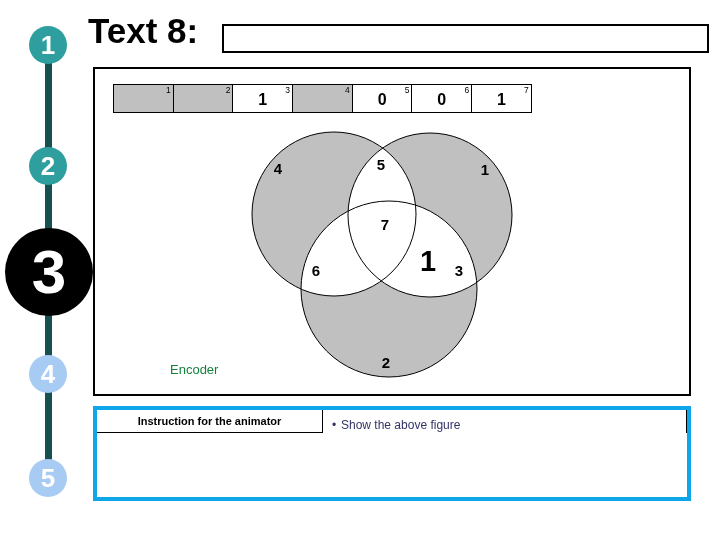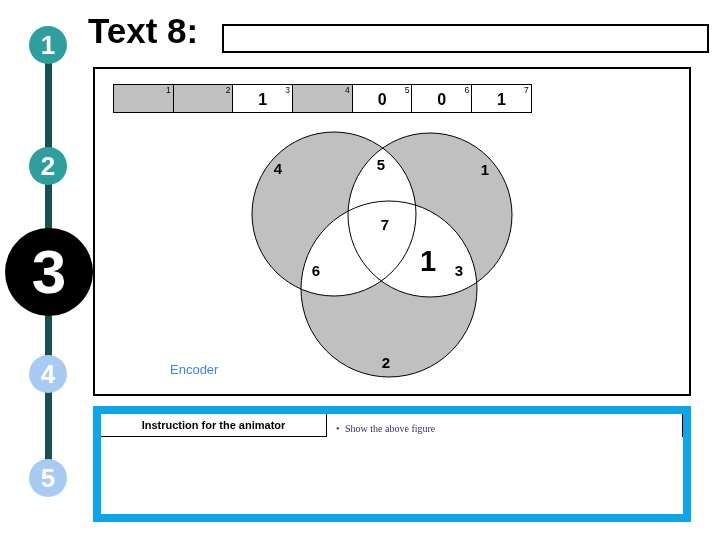--- a/index.html
+++ b/index.html
@@ -41,31 +41,31 @@
   .cell.gray { background:#c0c0c0; }
   .cell-index { position:absolute; top:0px; right:2px; font-size:8.5px; line-height:10px; }
   .cell-value { font-size:16px; font-weight:600; padding-top:2px; }
 
   
   .venn { position:absolute; left:0; top:0; }
   .venn text { font-family:"Liberation Sans", sans-serif; font-weight:bold; fill:#000; }
   .venn .lbl { font-size:15px; }
   .venn .bit { font-size:29px; }
 
-  .encoder-label { position:absolute; left:75px; top:293px; font-size:13px; color:#3b82f6; }
+  .encoder-label { position:absolute; left:75px; top:293px; font-size:13px; color:#15803d; }
 
   
   .storyboard {
-    position:absolute; left:93px; top:406px; width:598px; height:116px;
-    border:8px solid #0ea5e9; display:grid; grid-template-columns:226px 1fr; grid-template-rows:23px 1fr;
+    position:absolute; left:93px; top:406px; width:598px; height:95px;
+    border:4px solid #0ea5e9; display:grid; grid-template-columns:226px 1fr; grid-template-rows:23px 1fr;
     background:#fff;
   }
   .th { font-weight:bold; font-size:11px; display:flex; align-items:center; justify-content:center; border-bottom:1px solid #000; }
   .col-left { border-right:1px solid #000; }
-  .td { padding:8px 8px 0 9px; color:#333366; font-size:10px; line-height:1.3;font-family:Liberation Serif, serif; }
+  .td { padding:8px 8px 0 9px; color:#333366; font-size:12px; line-height:1.3; }
   .td ul { list-style:none; }
   .td li { position:relative; padding-left:9px; margin-bottom:9px; }
   .td li::before { content:"\2022"; position:absolute; left:0; top:0; }
 </style>
 </head>
 <body>
 
 <div class="slide">
 
   <div class="nav-line"></div>

